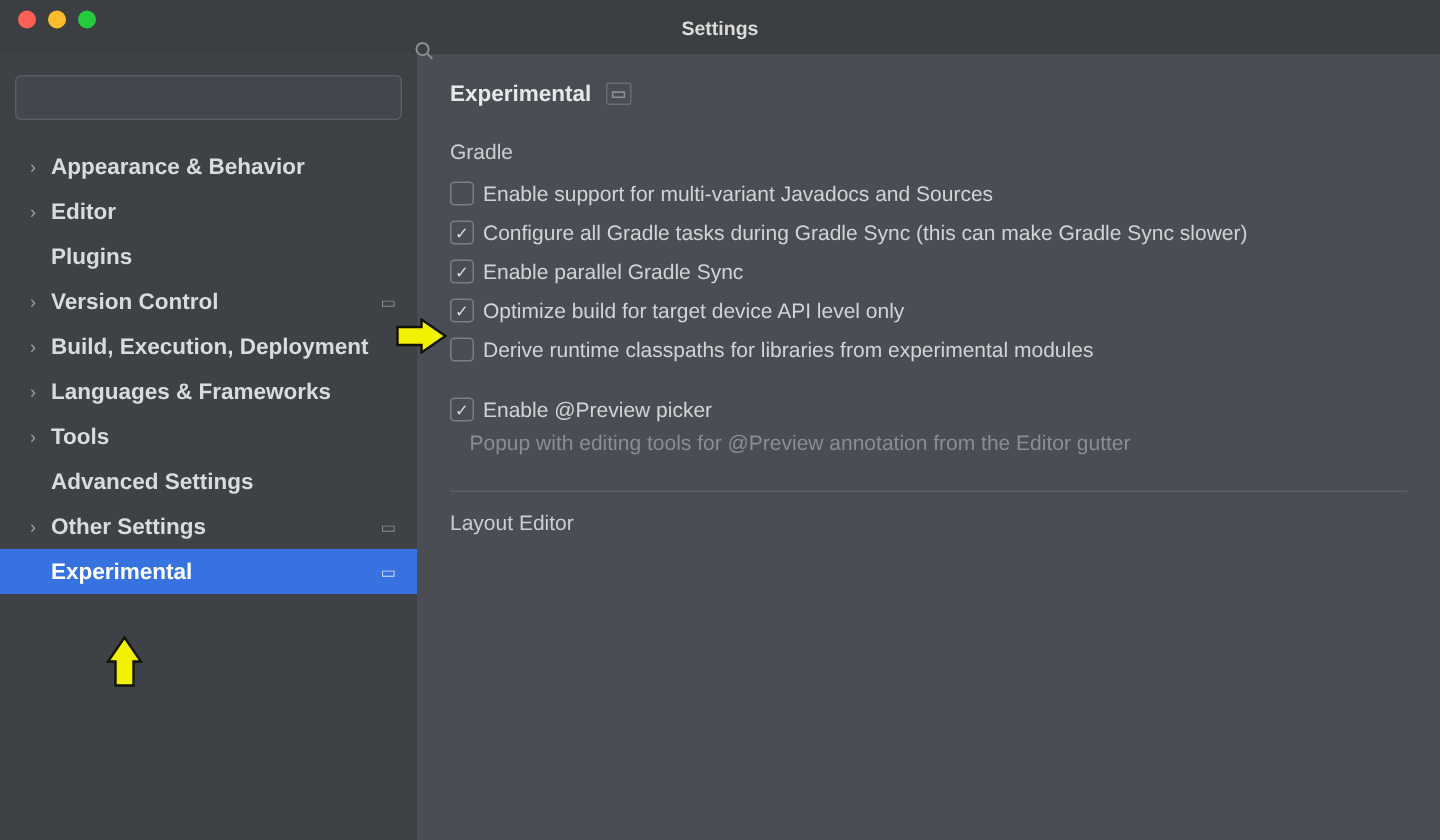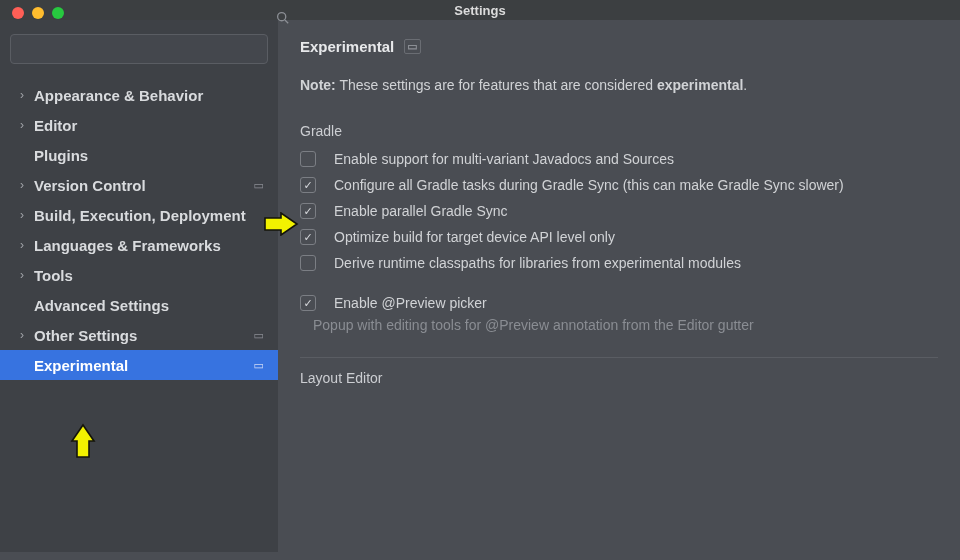--- a/index.html
+++ b/index.html
@@ -7,21 +7,21 @@
     width: 960px;
     height: 560px;
     background: #4a4d53;
     font-family: -apple-system, BlinkMacSystemFont, "Segoe UI", sans-serif;
     font-size: 15px;
     color: #dfe1e5;
     overflow: hidden;
     position: relative;
   }
   .titlebar {
-    height: 20px;
+    height: 36px;
     background: #3c3f41;
     position: relative;
     display: flex;
     align-items: center;
     justify-content: center;
   }
   .traffic-lights {
     position: absolute;
     left: 12px;
     top: 7px;
@@ -111,21 +111,21 @@
     padding: 0 2px;
     border-radius: 2px;
   }
   .note { margin-bottom: 30px; color: #d1d3d6; font-size: 14px; }
   .note .bold { font-weight: 700; }
   .section-title { font-size: 14px; color: #ccced2; margin-bottom: 12px; }
   .section { margin-bottom: 24px; }
   .check-row {
     display: flex;
     align-items: center;
-    gap: 18px;
+    gap: 6px;
     margin-bottom: 10px;
     font-size: 14px;
     color: #d1d3d6;
   }
   .checkbox {
     width: 16px;
     height: 16px;
     border: 1px solid #7b7e84;
     border-radius: 3px;
     background: #4a4d53;
@@ -239,23 +239,20 @@
         </div>
       </div>
   </div>
 
   <div class="content">
     <div class="page-title">
       <span>Experimental</span>
       <span class="badge">▭</span>
     </div>
 
-    <div class="note">
-      <span class="bold">Note:</span><span> These settings are for features that are considered </span><span class="bold">experimental</span><span>.</span>
-    </div>
 
     <div class="section">
       <div class="section-title">Gradle</div>
       <div id="gradle-options">
           <div class="check-row">
             <div class="checkbox"></div>
             <span>Enable support for multi-variant Javadocs and Sources</span>
           </div>
           <div class="check-row">
             <div class="checkbox checked"></div>

